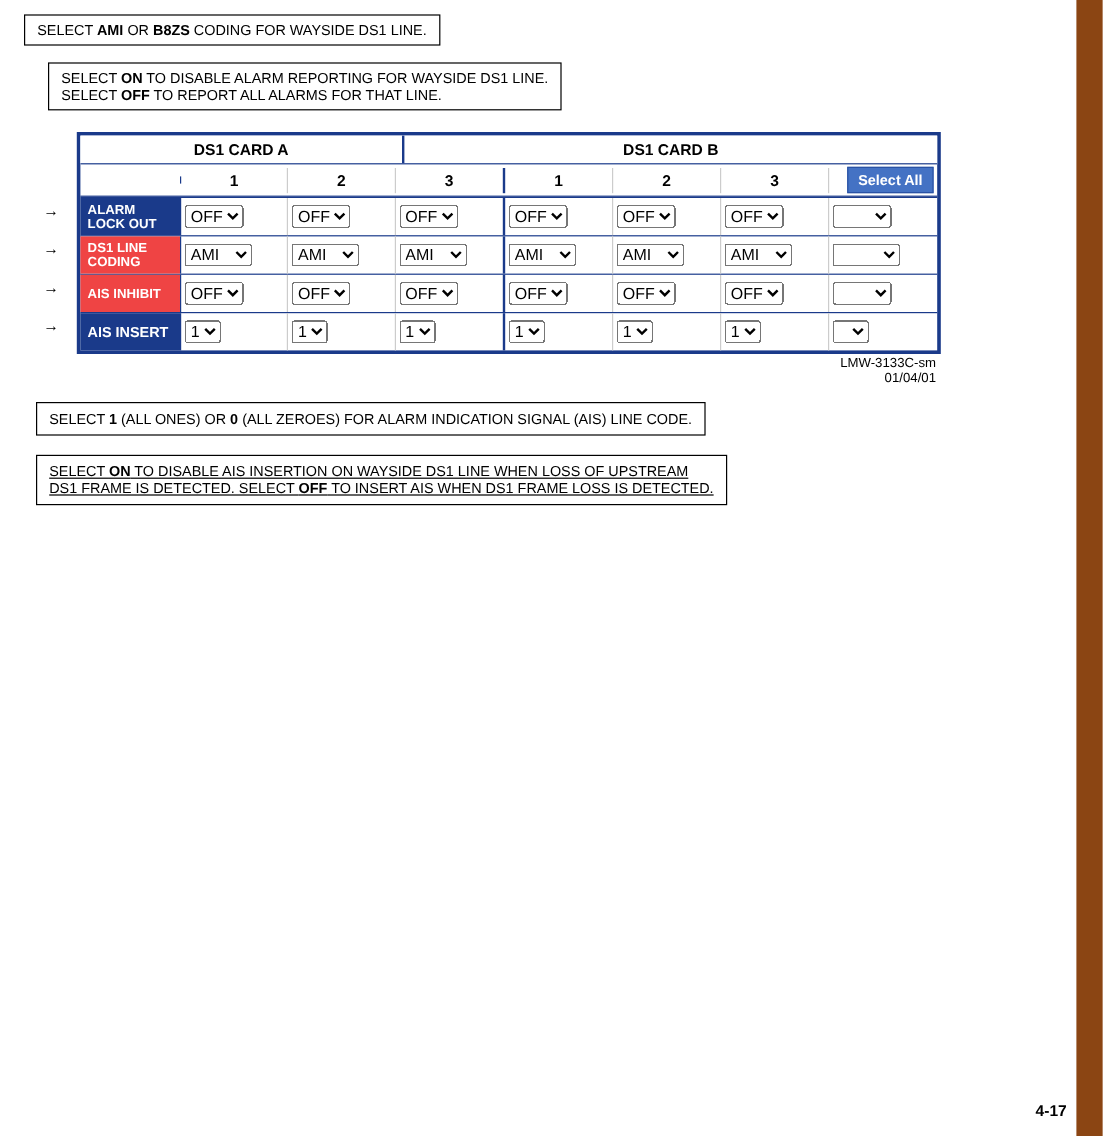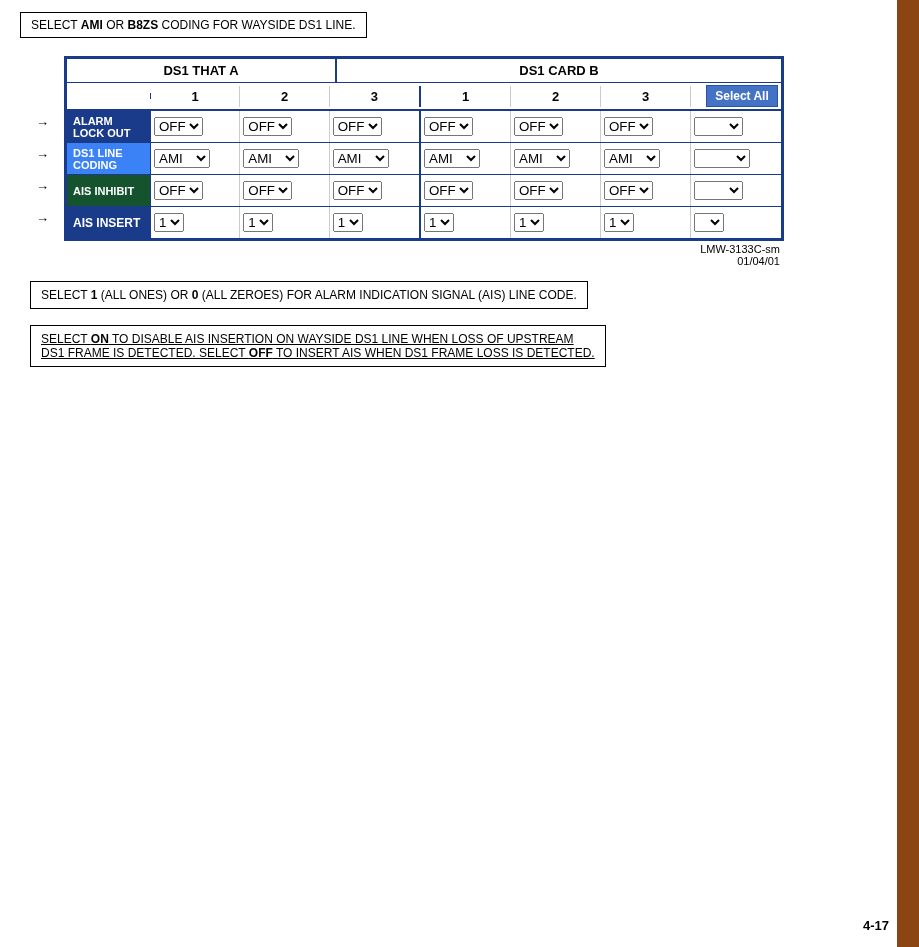--- a/index.html
+++ b/index.html
@@ -112,20 +112,26 @@
 <div class="page-container">
 
   <div class="right-sidebar"></div>
 
   <div class="notice-row">
     <div class="notice-box">
       SELECT <b>AMI</b> OR <b>B8ZS</b> CODING FOR WAYSIDE DS1 LINE.
     </div>
   </div>
 
+  <div class="notice-row" style="margin-left: 20px;">
+    <div class="notice-box">
+      SELECT <b>ON</b> TO DISABLE ALARM REPORTING FOR WAYSIDE DS1 LINE.<br>
+      SELECT <b>OFF</b> TO REPORT ALL ALARMS FOR THAT LINE.
+    </div>
+  </div>
 
   <div style="display: flex; margin-left: 20px; margin-top: 10px; position: relative;">
 
     <div style="width: 14px; position: relative; margin-right: 0;">
       
     </div>
 
     <div style="position: relative; margin-left: 0;">
 
       <div style="position: absolute; left: -18px; top: 58px; display: flex; align-items: center;">
@@ -140,21 +146,21 @@
       <div style="position: absolute; left: -18px; top: 154px; display: flex; align-items: center;">
         <span style="font-size: 13px;">→</span>
       </div>
 
       <div class="ds1-panel">
 
         <div style="display: flex; border-bottom: 1.5px solid #1a3a8a; background: #fff;">
 
 
           <div style="width: 270px; text-align: center; font-size: 13px; font-weight: bold; padding: 4px 0; border-right: 2px solid #1a3a8a;">
-            <span>DS1 THAT A</span>
+            <span>DS1 CARD A</span>
           </div>
 
           <div style="display: flex; flex: 1; font-size: 13px; font-weight: bold; padding: 4px 0;">
             <div style="flex: 1; text-align: center;">
               <span>DS1 CARD B</span>
             </div>
           </div>
         </div>
 
         <div style="display: flex; border-bottom: 1.5px solid #1a3a8a; align-items: center;">
@@ -207,21 +213,21 @@
               <select><option>OFF</option><option>ON</option></select>
             </div>
             <div style="width: 90px; padding: 2px 3px; height: 100%; display: flex; align-items: center;">
               <select><option></option><option>OFF</option><option>ON</option></select>
             </div>
           </div>
         </div>
 
         <div style="display: flex; border-top: 1.5px solid #1a3a8a; align-items: center; height: 32px;">
           <div style="width: 160px; border-right: 1.5px solid #1a3a8a; height: 100%; display: flex; align-items: center;">
-            <div style="background: #3b82f6; color: #fff; font-size: 11px; font-weight: bold; width: 100%; height: 100%; display: flex; align-items: center; padding: 0 6px;">
+            <div style="background: #ef4444; color: #fff; font-size: 11px; font-weight: bold; width: 100%; height: 100%; display: flex; align-items: center; padding: 0 6px;">
               <span>DS1 LINE CODING</span>
             </div>
           </div>
           <div style="display: flex; width: 270px; border-right: 2px solid #1a3a8a; height: 100%; align-items: center;">
             <div style="width: 90px; padding: 2px 3px; border-right: 1px solid #ccc; height: 100%; display: flex; align-items: center;">
               <select><option>AMI</option><option>B8ZS</option></select>
             </div>
             <div style="width: 90px; padding: 2px 3px; border-right: 1px solid #ccc; height: 100%; display: flex; align-items: center;">
               <select><option>AMI</option><option>B8ZS</option></select>
             </div>
@@ -240,21 +246,21 @@
               <select><option>AMI</option><option>B8ZS</option></select>
             </div>
             <div style="width: 90px; padding: 2px 3px; height: 100%; display: flex; align-items: center;">
               <select><option></option><option>AMI</option><option>B8ZS</option></select>
             </div>
           </div>
         </div>
 
         <div style="display: flex; border-top: 1.5px solid #1a3a8a; align-items: center; height: 32px;">
           <div style="width: 160px; border-right: 1.5px solid #1a3a8a; height: 100%; display: flex; align-items: center;">
-            <div style="background: #14532d; color: #fff; font-size: 11px; font-weight: bold; width: 100%; height: 100%; display: flex; align-items: center; padding: 0 6px;">
+            <div style="background: #ef4444; color: #fff; font-size: 11px; font-weight: bold; width: 100%; height: 100%; display: flex; align-items: center; padding: 0 6px;">
               <span>AIS INHIBIT</span>
             </div>
           </div>
           <div style="display: flex; width: 270px; border-right: 2px solid #1a3a8a; height: 100%; align-items: center;">
             <div style="width: 90px; padding: 2px 3px; border-right: 1px solid #ccc; height: 100%; display: flex; align-items: center;">
               <select><option>OFF</option><option>ON</option></select>
             </div>
             <div style="width: 90px; padding: 2px 3px; border-right: 1px solid #ccc; height: 100%; display: flex; align-items: center;">
               <select><option>OFF</option><option>ON</option></select>
             </div>

